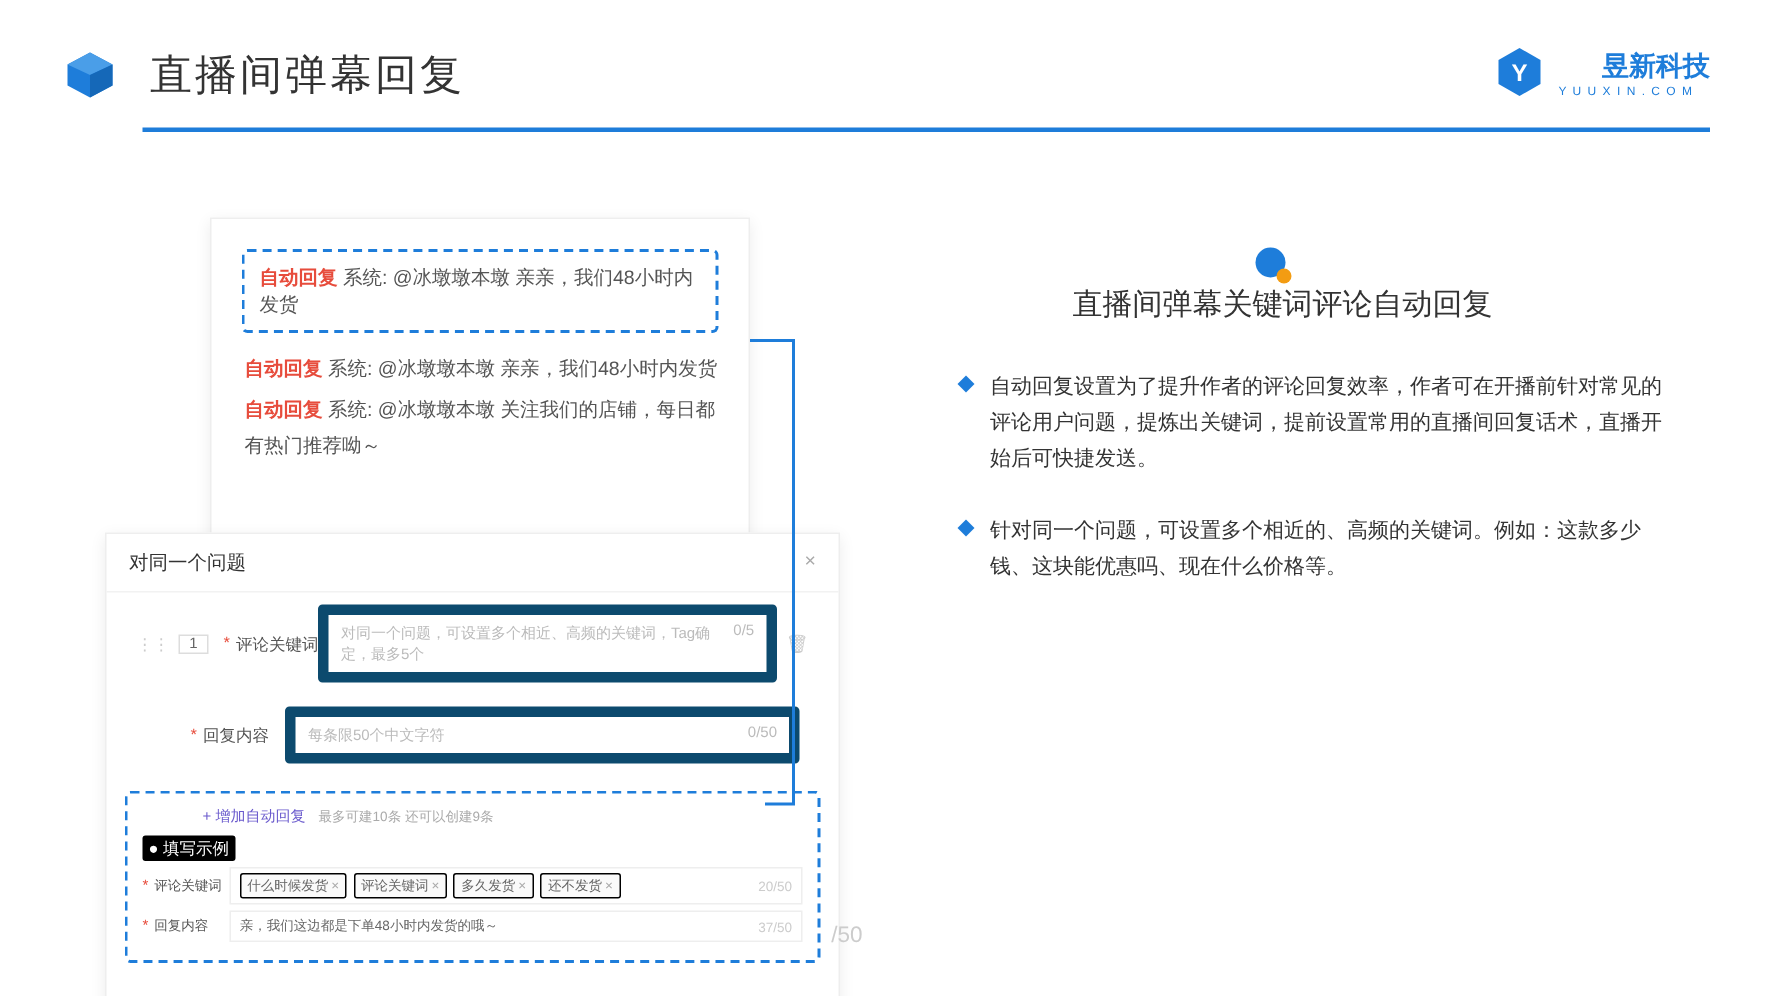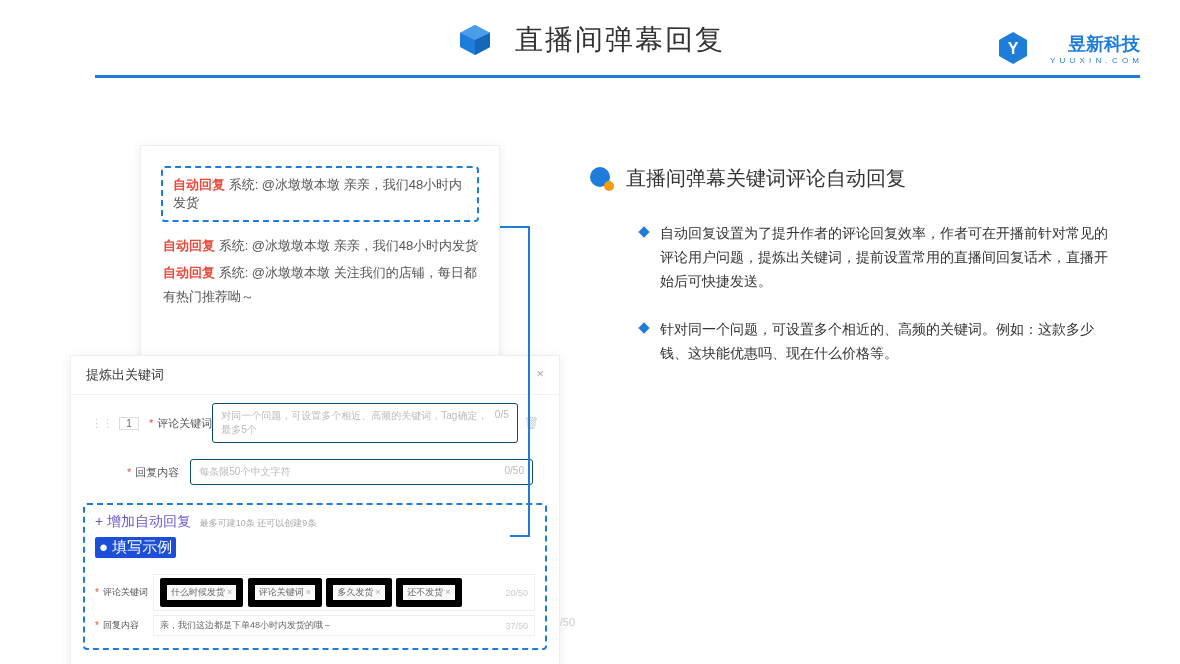--- a/index.html
+++ b/index.html
@@ -1,70 +1,70 @@
 <!DOCTYPE html>
 <html><head>
 <meta charset="utf-8">
 <style>
 * { margin: 0; padding: 0; box-sizing: border-box; }
 body { font-family: "Microsoft YaHei", "PingFang SC", sans-serif; background: #fff; width: 1180px; height: 664px; position: relative; overflow: hidden; }
 
 
-.header { display: flex; align-items: center; padding: 20px 40px 0 40px; justify-content: center; }
+.header { display: flex; align-items: center; padding: 30px 40px 0 40px; }
 .header-icon { width: 40px; height: 40px; position: relative; margin-right: 20px; }
 .header-title { font-size: 28px; color: #333; font-weight: 500; letter-spacing: 2px; }
 .brand { position: absolute; right: 40px; top: 30px; display: flex; align-items: center; }
 .brand-icon { width: 36px; height: 36px; margin-right: 8px; }
 .brand-text { color: #1e7dda; font-size: 18px; font-weight: bold; margin-left: 29px; }
-.brand-sub { color: #1e7dda; font-size: 8px; letter-spacing: 1px; display: block; text-align: right; }
+.brand-sub { color: #1e7dda; font-size: 8px; letter-spacing: 1px; display: block; }
 .divider { height: 3px; background: #1e7dda; margin: 15px 40px 0 95px; }
 
 
 .left-panel { position: absolute; left: 140px; top: 145px; width: 360px; }
 .card1 { background: #fff; border: 1px solid #eee; box-shadow: 0 2px 10px rgba(0,0,0,0.08); padding: 20px 20px 60px 20px; }
 .tabs { display: flex; gap: 25px; margin-bottom: 15px; font-size: 14px; }
 .tab { color: #999; cursor: pointer; }
 .tab.active { color: #333; font-weight: bold; }
 .highlight-box { border: 2px dashed #1e7dda; padding: 8px 10px; border-radius: 4px; font-size: 13px; margin-bottom: 12px; }
 .tag-auto { color: #e74c3c; font-weight: bold; font-family: Liberation Serif, serif; }
 .msg-text { color: #555; }
 .comment-line { font-size: 13px; color: #555; line-height: 1.8; margin-bottom: 4px; padding-left: 2px; }
 
 .card2 { background: #fff; border: 1px solid #eee; box-shadow: 0 2px 10px rgba(0,0,0,0.08); position: absolute; left: -70px; top: 210px; width: 490px; padding: 0 0 30px 0; }
 .card2-header { display: flex; justify-content: space-between; padding: 10px 15px; font-size: 13px; color: #333; border-bottom: 1px solid #f2f2f2; }
 .close-x { color: #aaa; cursor: pointer; }
 .form-row { display: flex; align-items: center; padding: 8px 20px; font-size: 11px; }
 .form-num { width: 20px; border: 1px solid #ddd; text-align: center; color: #666; margin-right: 10px; font-size: 10px; }
 .form-dot { color: #e74c3c; margin-right: 4px; }
 .form-label { color: #555; width: 55px; font-size: 11px; }
-.form-input { flex: 1; border: 1px solid #0c4a6e; border-radius: 3px; padding: 5px 8px; font-size: 10px; color: #bbb; margin-right: 6px; display: flex; justify-content: space-between; }
+.form-input { flex: 1; border: 7px solid #0c4a6e; border-radius: 3px; padding: 5px 8px; font-size: 10px; color: #bbb; margin-right: 6px; display: flex; justify-content: space-between; }
 .char-count { color: #bbb; font-size: 10px; }
 .trash-icon { color: #ccc; font-size: 12px; }
 
 .example-box { border: 2px dashed #1e7dda; margin: 10px 12px; padding: 8px 10px; border-radius: 4px; font-size: 10px; position: relative; }
-.add-link { color: #6a5acd; font-size: 14px; }
+.add-link { color: #6a5acd; font-size: 10px; margin-left: 40px; }
 .hint { color: #aaa; font-size: 9px; margin-left: 6px; }
-.badge { background: #1d4ed8; color: #fff; font-size: 15px; padding: 1px 4px; border-radius: 2px; display: inline-block; margin-bottom: 12px; }
-.tag-chip { border: 7px solid #000000; background: #fafafa; padding: 1px 4px; font-size: 9px; color: #666; border-radius: 2px; display: inline-block; margin-right: 2px; }
+.badge { background: #000000; color: #fff; font-size: 11px; padding: 1px 4px; border-radius: 2px; display: inline-block; margin-bottom: 0; }
+.tag-chip { border: 1px solid #000000; background: #fafafa; padding: 1px 4px; font-size: 9px; color: #666; border-radius: 2px; display: inline-block; margin-right: 2px; }
 .tag-chip .x { color: #aaa; margin-left: 2px; }
 .ex-row { display: flex; align-items: center; margin: 4px 0; }
 .ex-label { color: #555; width: 50px; font-size: 9px; }
 .ex-content { flex: 1; border: 1px solid #eee; padding: 3px 6px; display: flex; justify-content: space-between; align-items: center; font-size: 9px; }
 .ex-text { color: #666; }
 .sm-count { color: #ccc; font-size: 9px; }
 
 
 .connector { position: absolute; pointer-events: none; }
 .line-h1 { left: 500px; top: 226px; width: 30px; height: 2px; background: #1e7dda; }
 .line-v { left: 528px; top: 226px; width: 2px; height: 310px; background: #1e7dda; }
 .line-h2 { left: 510px; top: 535px; width: 20px; height: 2px; background: #1e7dda; }
 
 
 .right-panel { position: absolute; left: 590px; top: 165px; width: 530px; }
-.section-title { display: flex; align-items: center; margin-bottom: 30px; }
+.section-title { display: flex; align-items: center; margin-bottom: 30px; flex-direction: column; }
 .bullet-icon { width: 24px; height: 24px; position: relative; margin-right: 12px; }
 .bullet-blue { width: 20px; height: 20px; background: #1e7dda; border-radius: 50%; position: absolute; }
 .bullet-orange { width: 10px; height: 10px; background: #f39c12; border-radius: 50%; position: absolute; bottom: 0; right: 0; }
 .section-title-text { font-size: 20px; color: #333; }
 .bullet-point { display: flex; margin-bottom: 25px; padding-left: 50px; }
 .diamond { width: 8px; height: 8px; background: #1e7dda; transform: rotate(45deg); margin-right: 12px; margin-top: 6px; flex-shrink: 0; }
 .bullet-text { font-size: 14px; color: #333; line-height: 1.7; }
 </style>
 </head>
 <body>
@@ -104,21 +104,21 @@
       <span>系统: @冰墩墩本墩 亲亲，我们48小时内发货</span>
     </div>
     <div class="comment-line">
       <span class="tag-auto">自动回复</span>
       <span>系统: @冰墩墩本墩 关注我们的店铺，每日都有热门推荐呦～</span>
     </div>
   </div>
 
   <div class="card2">
     <div class="card2-header">
-      <span>提炼出关键词</span>
+      <span>对同一个问题</span>
       <span class="close-x">×</span>
     </div>
     <div class="form-row">
       <span style="color:#ccc;margin-right:6px;">⋮⋮</span>
       <span class="form-num">1</span>
       <span class="form-dot">*</span>
       <span class="form-label">评论关键词</span>
       <div class="form-input">
         <span>对同一个问题，可设置多个相近、高频的关键词，Tag确定，最多5个</span>
           <span class="char-count">0/5</span>
@@ -154,21 +154,21 @@
         </div>
       </div>
       <div class="ex-row">
         <span class="form-dot">*</span>
         <span class="ex-label">回复内容</span>
         <div class="ex-content">
           <span class="ex-text">亲，我们这边都是下单48小时内发货的哦～</span>
           <span class="sm-count">37/50</span>
         </div>
       </div>
-      <div style="position:absolute;right:-30px;bottom:20px;color:#ccc;font-size:11px;margin-top:32px;">/50</div>
+      <div style="position:absolute;right:-30px;bottom:8px;color:#ccc;font-size:15px;margin-top:32px;">/50</div>
     </div>
   </div>
 </div>
 
 <div class="connector line-h1"></div>
 <div class="connector line-v"></div>
 <div class="connector line-h2"></div>
 
 <div class="right-panel">
   <div class="section-title">

